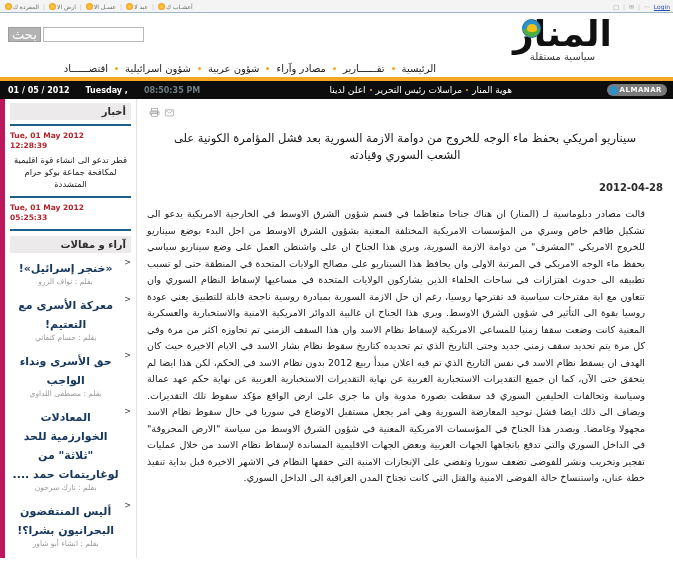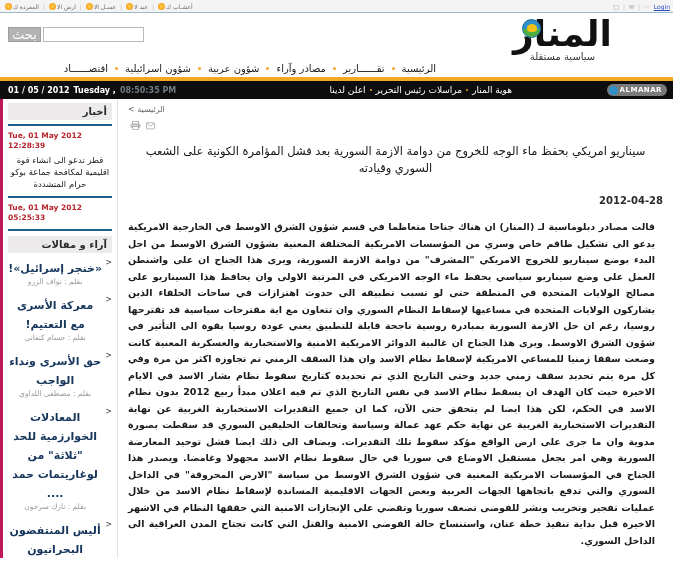--- a/index.html
+++ b/index.html
@@ -169,41 +169,41 @@
     display: flex; align-items: center; gap: 4px;
     margin-right: 155px;
     direction: rtl;
   }
   .sub-link {
     font-size: 9px; color: #ffffff; white-space: nowrap; cursor: pointer;
   }
   .sub-dot { width: 2px; height: 2px; background: #f5a623; border-radius: 50%; }
   .datetime {
     position: absolute; left: 8px; top: 0; height: 18px;
-    display: flex; align-items: center; gap: 4px;
+    display: flex; align-items: center; gap: 16px;
     direction: ltr;
     font-size: 8px; font-weight: bold;
   }
   .dt-date { color: #ffffff; }
   .dt-day  { color: #ffffff; }
   .dt-time { color: #6f7d86; }
 
   
   .page {
     display: flex;
     direction: rtl;
     height: 459px;
     background: #ffffff;
   }
 
   
   .sidebar {
-    width: 118px;
+    width: 137px;
     border-right: 1px solid #e2e2e2;
-    border-left: 3px solid #be185d;
+    border-left: 5px solid #be185d;
     padding: 4px 5px 0 5px;
     background: #ffffff;
     overflow: hidden;
   }
   .side-head {
     background: #eceaea;
     height: 17px;
     display: flex; align-items: center; justify-content: flex-start;
     padding: 0 5px;
     font-size: 10px; color: #2b2b2b; font-weight: bold;
@@ -259,22 +259,21 @@
   .article-date {
     font-size: 10px; font-weight: bold; color: #2a2a2a;
     text-align: right; margin-bottom: 13px;
     direction: ltr;
   }
   .article-body p {
     font-size: 9.5px;
     color: #1a1a1a;
     line-height: 16.5px;
     text-align: justify;
-    margin: 0 8px 10px 0;
-    font-weight: bold;
+    margin: 0 18px 10px 0;
   }
 </style>
 </head>
 <body>
 
 <div class="browser-bar">
   <div class="bm-group">
     <span class="bm-item">
       <span class="sun-icon"></span>
       <span>المفردة ك</span>
@@ -360,21 +359,20 @@
     <span class="dt-date">01 / 05 / 2012</span>
     <span class="dt-day">Tuesday ,</span>
     <span class="dt-time">08:50:35 PM</span>
   </div>
 </div>
 
 <div class="page">
 
   <div class="content">
 
-    <div class="breadcrumb">الرئيسية &gt;</div>
 
     <div class="tool-icons">
       <span class="ic">
         <svg viewBox="0 0 16 16" width="11" height="11">
           <rect x="3.5" y="2" width="9" height="4" fill="#ffffff" stroke="#9b9b9b" stroke-width="1"></rect>
           <rect x="1.5" y="6" width="13" height="5" rx="1" fill="#d9d9d9" stroke="#9b9b9b" stroke-width="1"></rect>
           <rect x="4" y="9.5" width="8" height="4.5" fill="#ffffff" stroke="#9b9b9b" stroke-width="1"></rect>
           <circle cx="12.5" cy="8" r="0.8" fill="#7a7a7a"></circle>
         </svg>
       </span>

